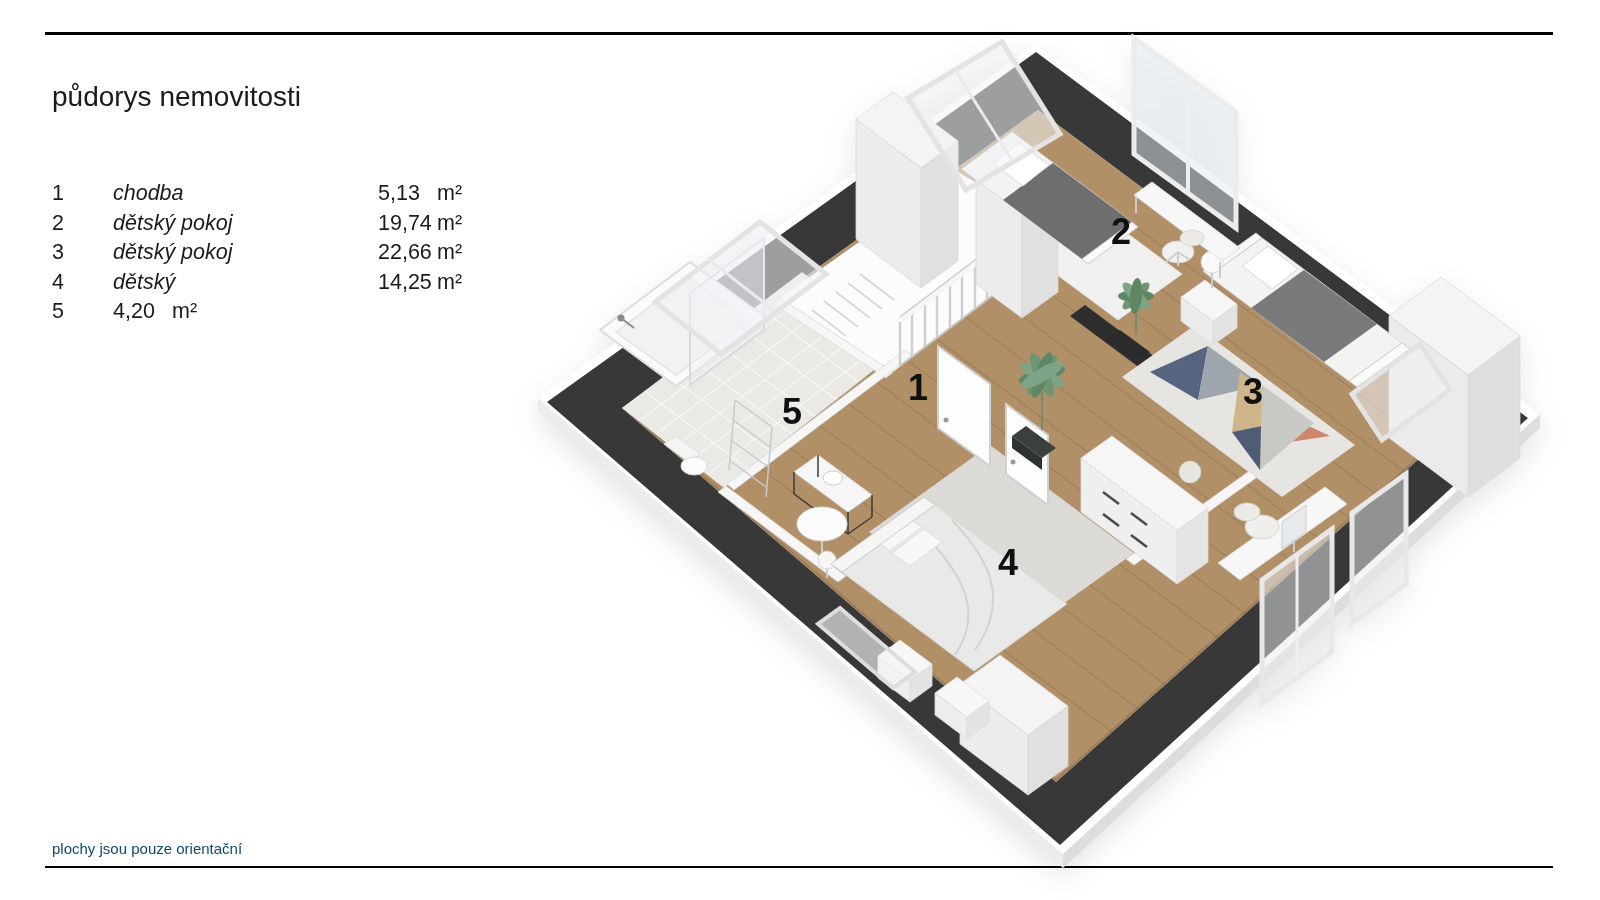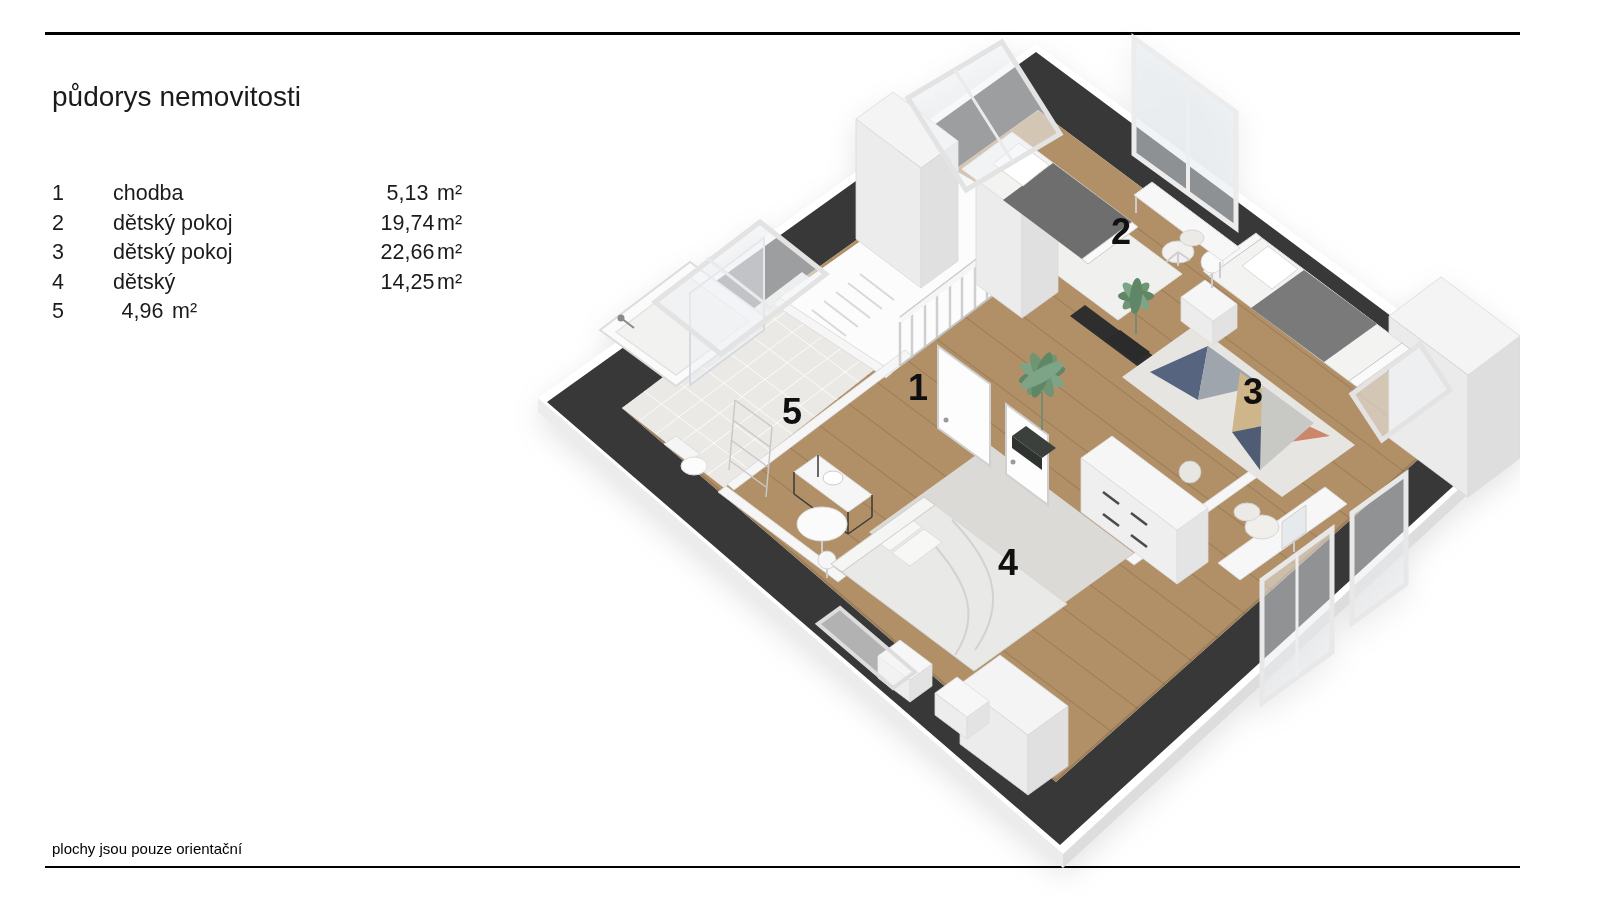--- a/index.html
+++ b/index.html
@@ -1,28 +1,28 @@
 <!DOCTYPE html>
 <html><head>
 <meta charset="utf-8">
 <style>
   html,body{margin:0;padding:0;background:#ffffff;}
   .canvas{position:relative;width:1520px;height:900px;background:#fff;overflow:hidden;
-          font-family:"Liberation Sans",sans-serif;color:#1a1a1a;}
+          font-family:"Liberation Sans",sans-serif;color:#1a1a1a;padding-left:47px;}
   .rule{position:absolute;left:45px;width:1508px;background:#000;}
   .rule.top{top:32px;height:3px;}
   .rule.bottom{top:866px;height:2px;}
   .title{position:absolute;left:52px;top:62px;font-size:28px;font-weight:400;color:#1a1a1a;z-index:3;}
   .legend{position:absolute;left:52px;top:179px;z-index:3;}
   .legend .row{display:flex;height:29.5px;line-height:29.5px;font-size:21.5px;color:#1b1b1b;}
   .legend .num{width:61px;}
-  .legend .name{width:265px;}
-  .legend .area{width:59px;text-align:center;}
+  .legend .name{width:265px;font-style:italic;}
+  .legend .area{width:59px;}
   .legend .unit{}
-  .footnote{position:absolute;left:52px;top:840px;font-size:15px;color:#000000;z-index:3;}
+  .footnote{position:absolute;left:52px;top:840px;font-size:15px;color:#0c4a6e;z-index:3;}
   .plan{position:absolute;left:0;top:0;width:1600px;height:900px;z-index:1;}
   .plan svg{filter:drop-shadow(0 10px 14px rgba(0,0,0,0.10));}
   .roomnum{font-family:"Liberation Sans",sans-serif;font-weight:bold;font-size:36px;fill:#101010;}
 </style>
 </head>
 <body>
 
 <div class="canvas">
 
   <div class="rule top"></div>
@@ -48,21 +48,21 @@
       <span class="unit">m²</span>
     </div>
     <div class="row">
       <span class="num">4</span>
       <span class="name">dětský</span>
       <span class="area">14,25</span>
       <span class="unit">m²</span>
     </div>
     <div class="row">
       <span class="num">5</span>
-      <span class="area">4,96</span>
+      <span class="area">4,20</span>
       <span class="unit">m²</span>
     </div>
   </div>
 
   <div class="plan">
   <svg width="1600" height="900" viewBox="0 0 1600 900" xmlns="http://www.w3.org/2000/svg">
     <defs>
       <clipPath id="floorClip">
             <path d="M1038 110 L1458 424 L1056 782 L622 408 Z"></path>
           </clipPath>

